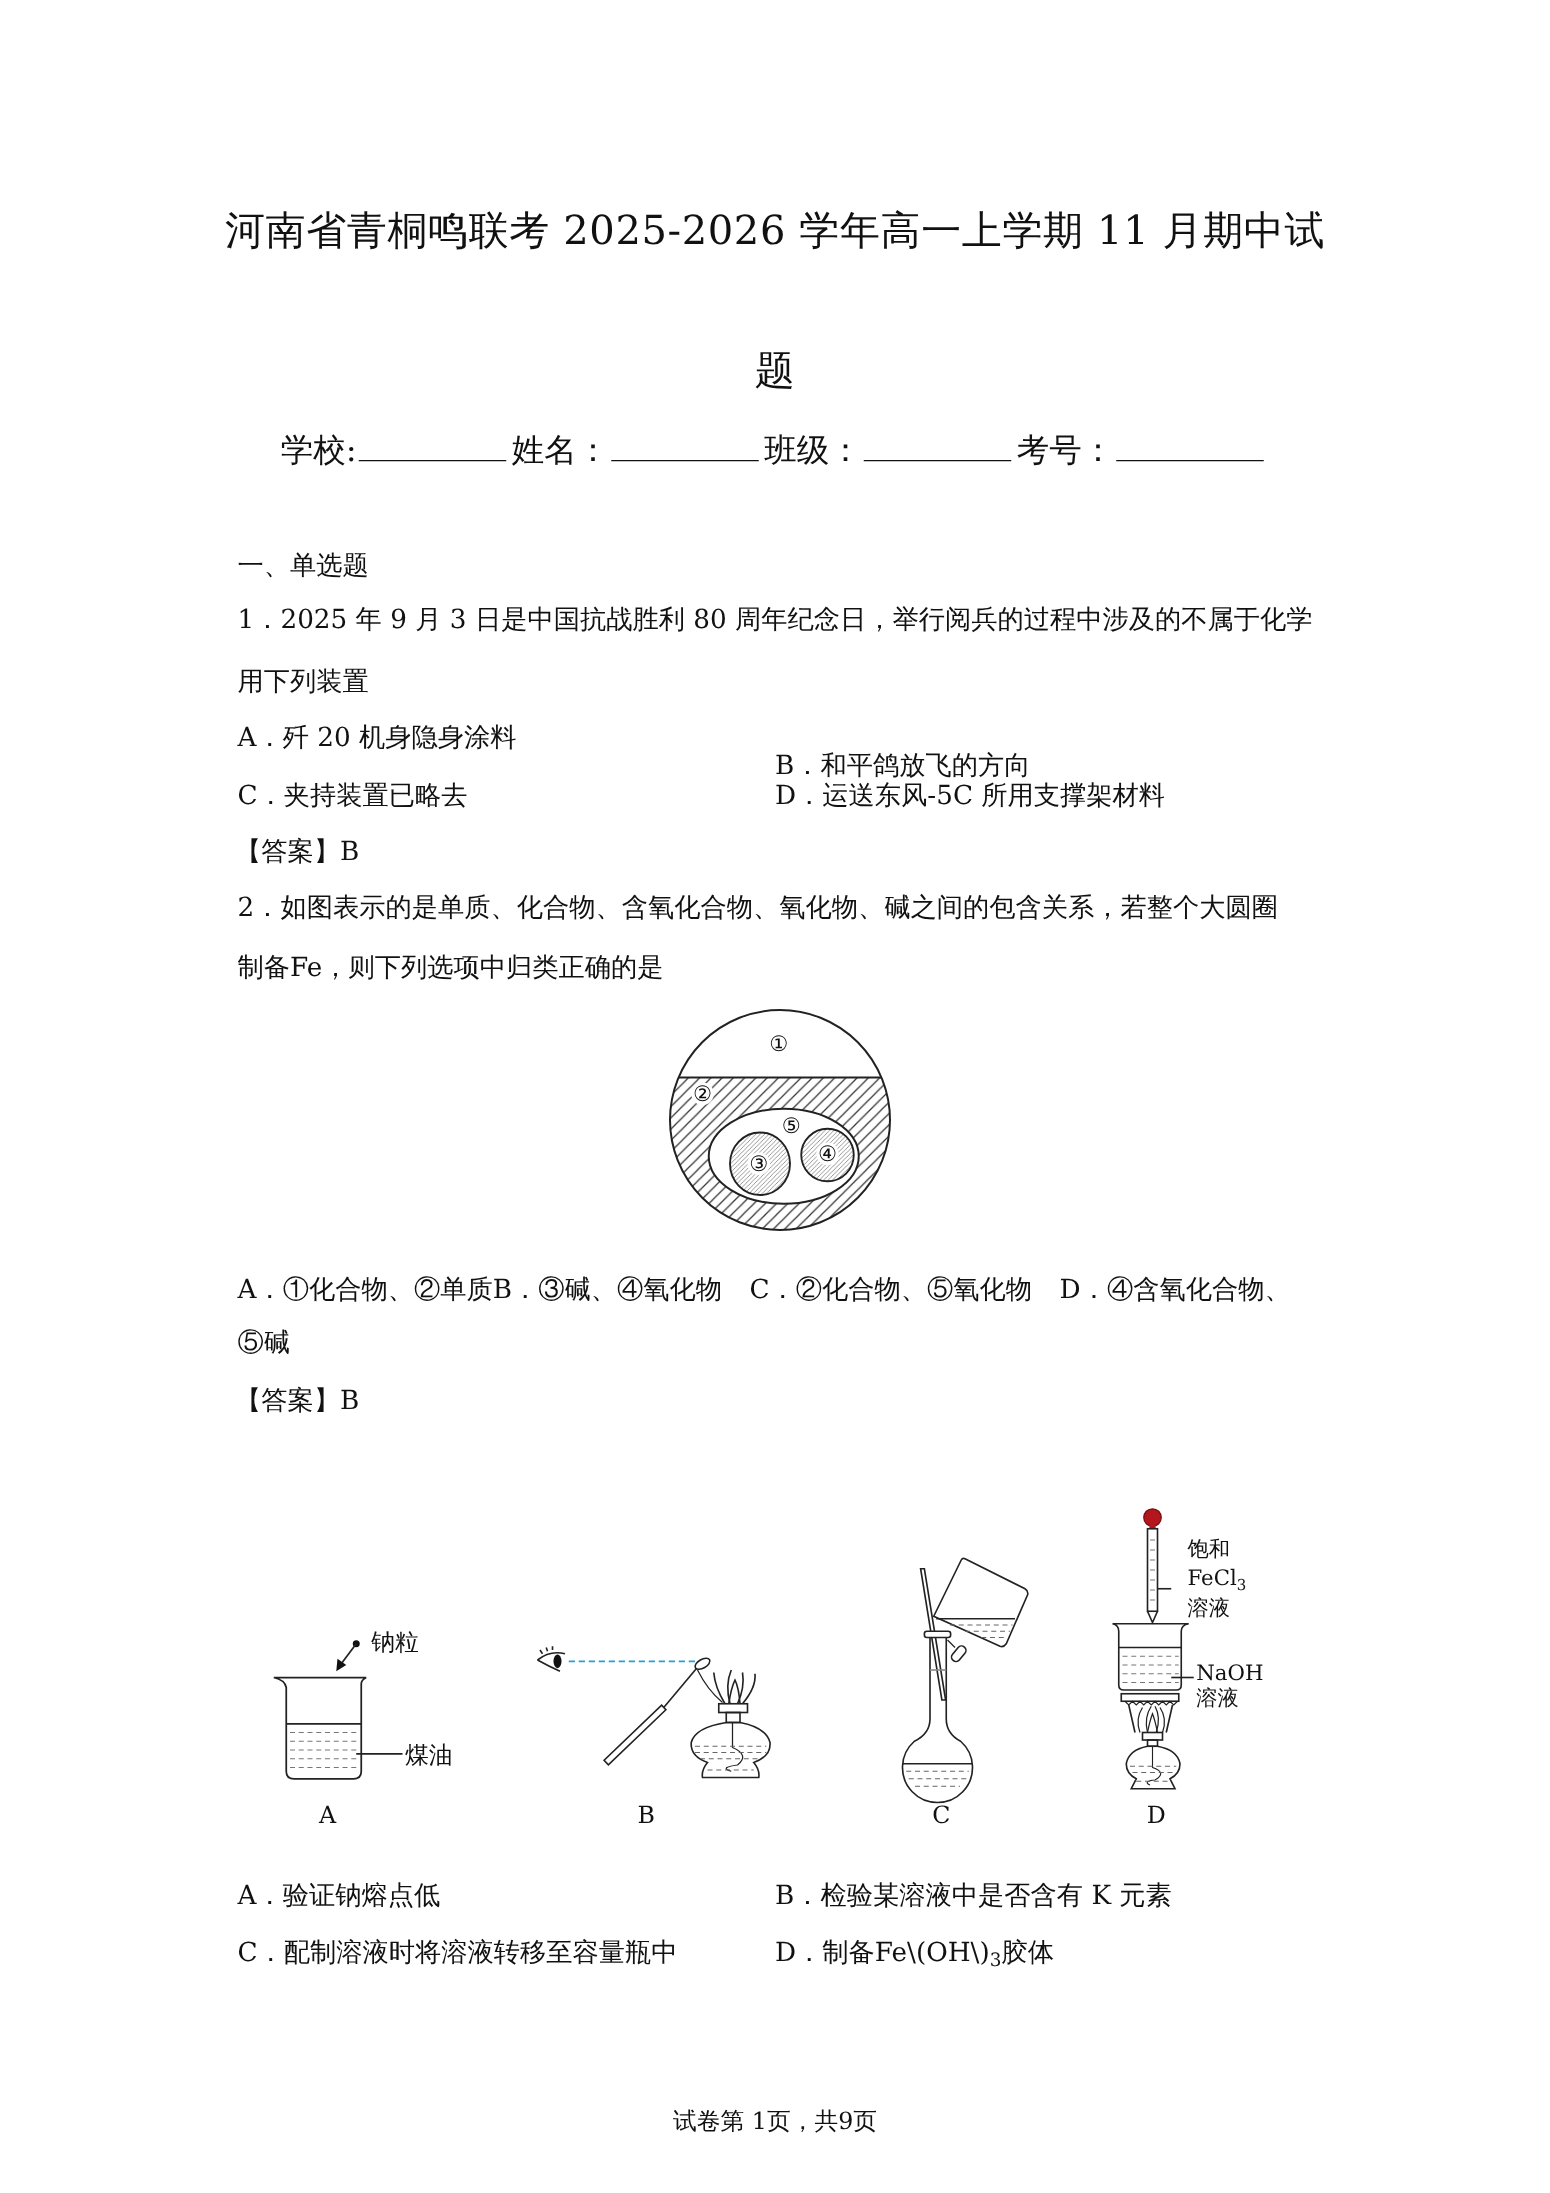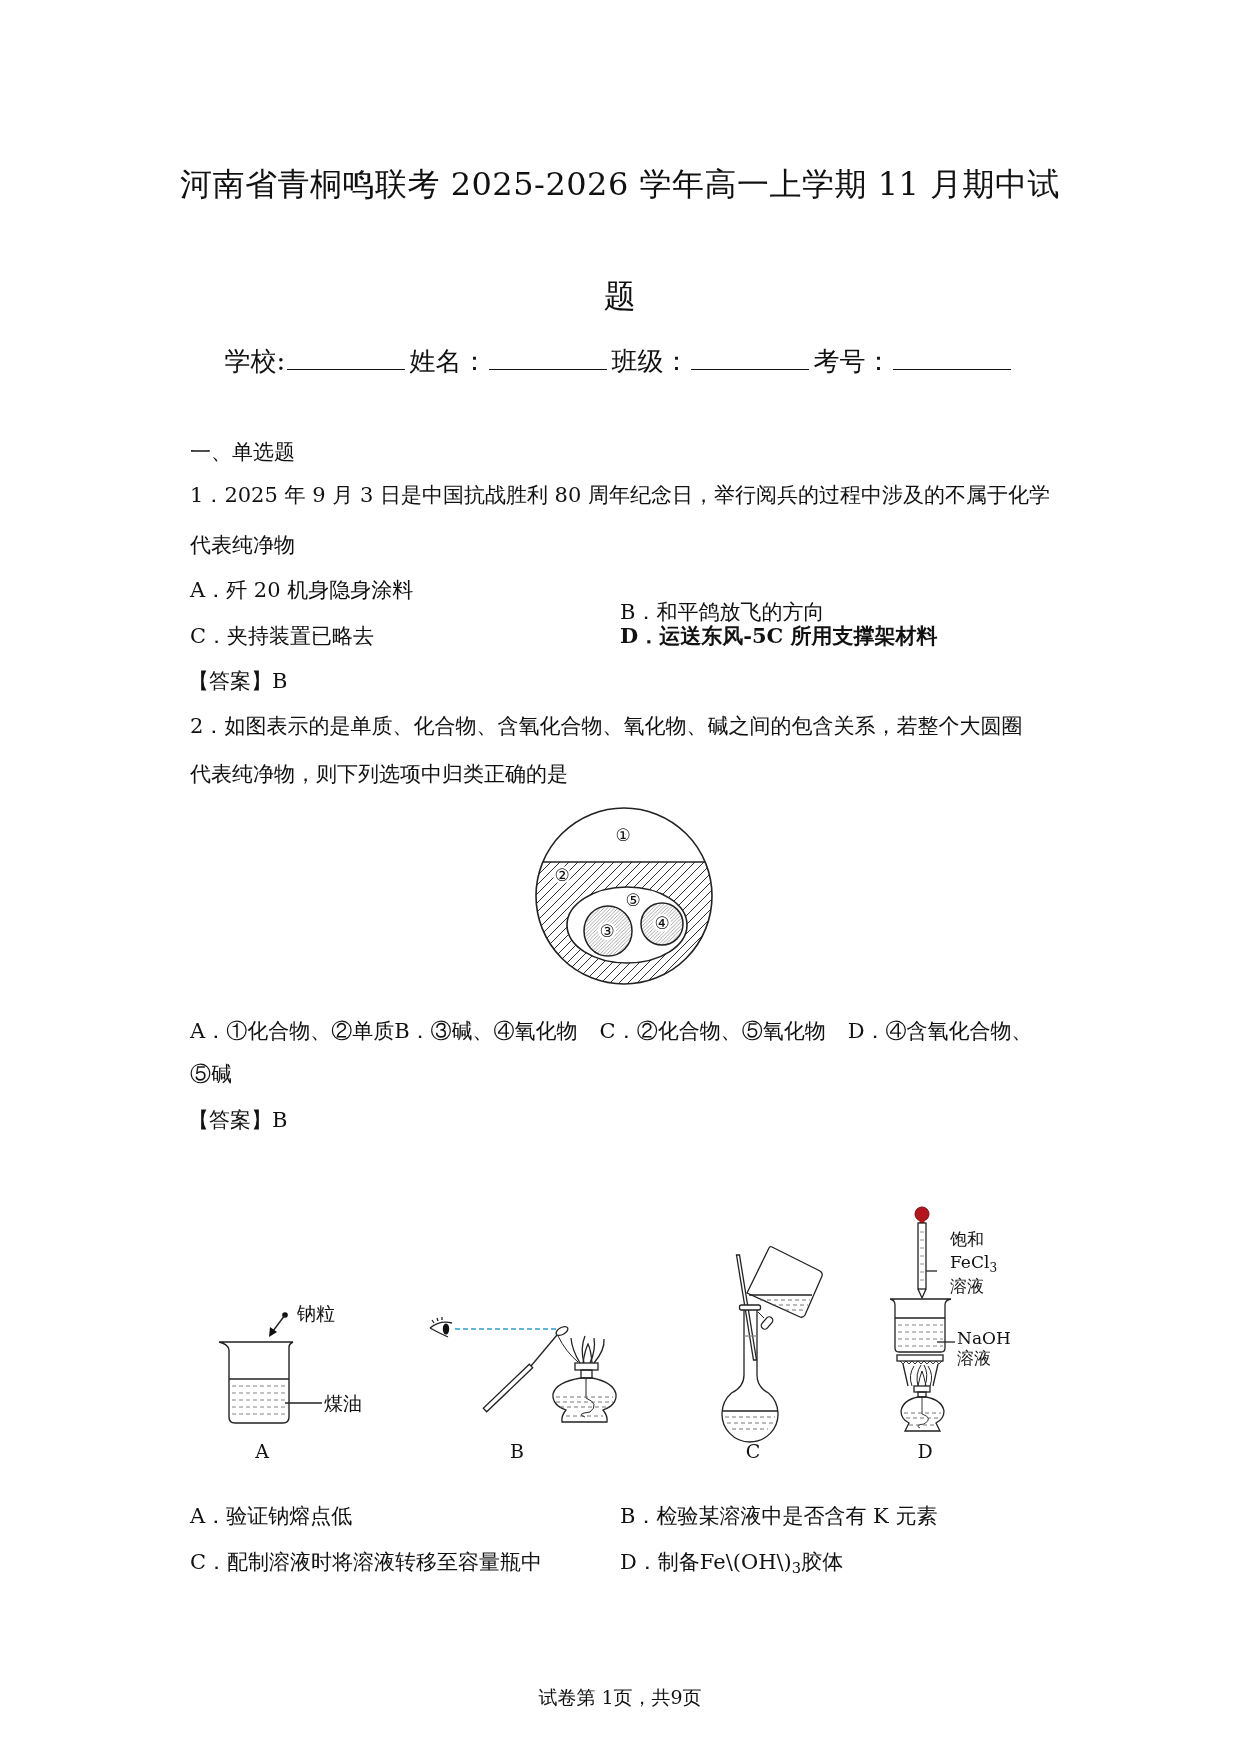--- a/index.html
+++ b/index.html
@@ -52,43 +52,43 @@
 
   <div class="info" style="top:346px;">
     <span>学校:</span><span class="blank"></span><span>姓名：</span><span class="blank"></span><span>班级：</span><span class="blank"></span><span>考号：</span><span class="blank"></span>
   </div>
 
   <div class="line" style="top:437px;">一、单选题</div>
 
   <div class="line" style="top:480px;">
     <span>1．</span><span>2025 年 9 月 3 日是中国抗战胜利 80 周年纪念日，举行阅兵的过程中涉及的不属于化学</span>
   </div>
-  <div class="line" style="top:530px;">代表纯净物</div>
+  <div class="line" style="top:530px;">用下列装置</div>
 
   <div class="line" style="top:575px;">
     <span>A．</span><span>歼 20 机身隐身涂料</span>
   </div>
   <div class="line col2" style="top:597px;">
     <span>B．</span><span>和平鸽放飞的方向</span>
   </div>
   <div class="line" style="top:621px;">
     <span>C．</span><span>夹持装置已略去</span>
   </div>
-  <div class="line col2" style="top:621px;font-weight:bold;">
+  <div class="line col2" style="top:621px;">
     <span>D．</span><span>运送东风-5C 所用支撑架材料</span>
   </div>
 
   <div class="line" style="top:666px; left:188px;">
     <span>【答案】</span><span>B</span>
   </div>
 
   <div class="line" style="top:711px;">
     <span>2．</span><span>如图表示的是单质、化合物、含氧化合物、氧化物、碱之间的包含关系，若整个大圆圈</span>
   </div>
-  <div class="line" style="top:759px;">代表纯净物，则下列选项中归类正确的是</div>
+  <div class="line" style="top:759px;">制备Fe，则下列选项中归类正确的是</div>
 
   <div class="opts-wrap" style="top:1010px;">
     <span><span>A．</span><span>①化合物、②单质</span></span><span><span>B．</span><span>③碱、④氧化物</span></span><span class="opt-gap"><span>C．</span><span>②化合物、⑤氧化物</span></span><span class="opt-gap"><span>D．</span><span>④含氧化合物、⑤碱</span></span>
   </div>
 
   <div class="line" style="top:1105px; left:188px;">
     <span>【答案】</span><span>B</span>
   </div>
 
 

